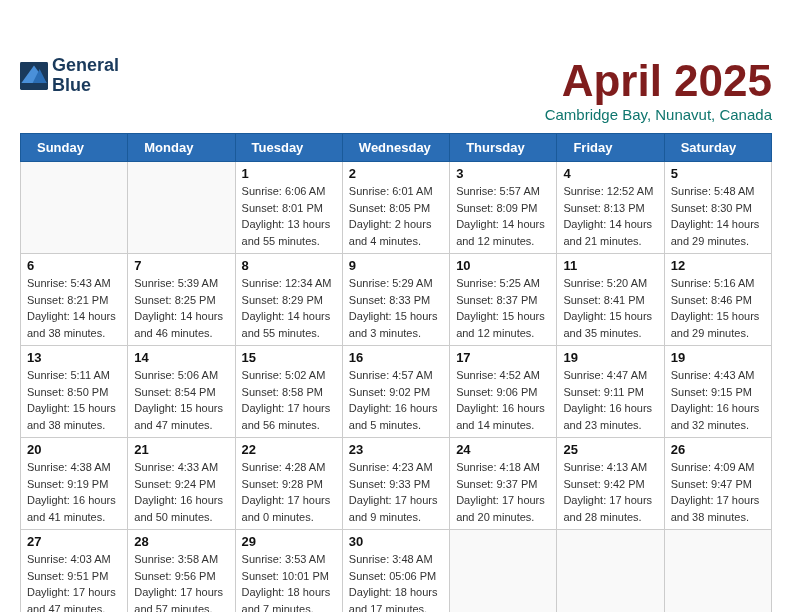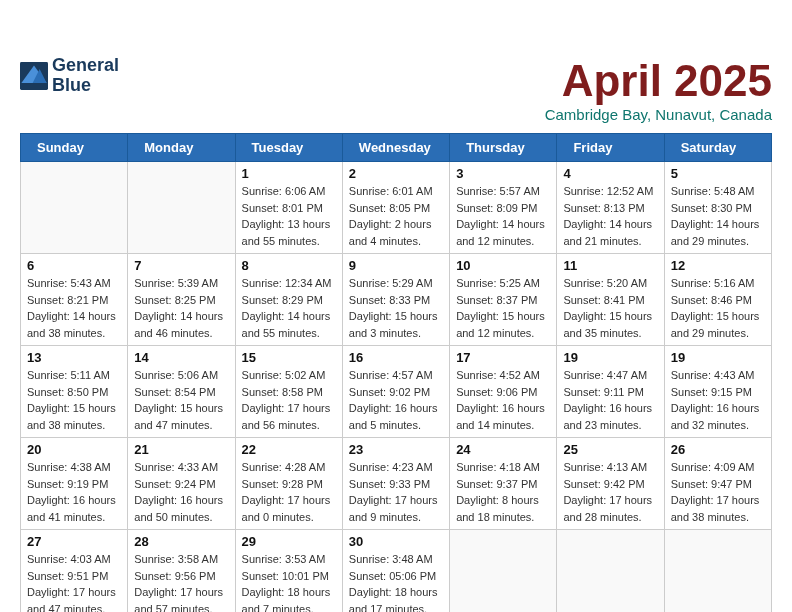--- a/index.html
+++ b/index.html
@@ -212,21 +212,21 @@
         <td>
           <span class="day-num">22</span>
           <div class="day-info"><span>Sunrise: 4:28 AM</span><br><span>Sunset: 9:28 PM</span><br><span>Daylight: 17 hours and 0 minutes.</span></div>
         </td>
         <td>
           <span class="day-num">23</span>
           <div class="day-info"><span>Sunrise: 4:23 AM</span><br><span>Sunset: 9:33 PM</span><br><span>Daylight: 17 hours and 9 minutes.</span></div>
         </td>
         <td>
           <span class="day-num">24</span>
-          <div class="day-info"><span>Sunrise: 4:18 AM</span><br><span>Sunset: 9:37 PM</span><br><span>Daylight: 8 hours and 18 minutes.</span></div>
+          <div class="day-info"><span>Sunrise: 4:18 AM</span><br><span>Sunset: 9:37 PM</span><br><span>Daylight: 17 hours and 20 minutes.</span></div>
         </td>
         <td>
           <span class="day-num">25</span>
           <div class="day-info"><span>Sunrise: 4:13 AM</span><br><span>Sunset: 9:42 PM</span><br><span>Daylight: 17 hours and 28 minutes.</span></div>
         </td>
         <td>
           <span class="day-num">26</span>
           <div class="day-info"><span>Sunrise: 4:09 AM</span><br><span>Sunset: 9:47 PM</span><br><span>Daylight: 17 hours and 38 minutes.</span></div>
         </td>
       </tr>

